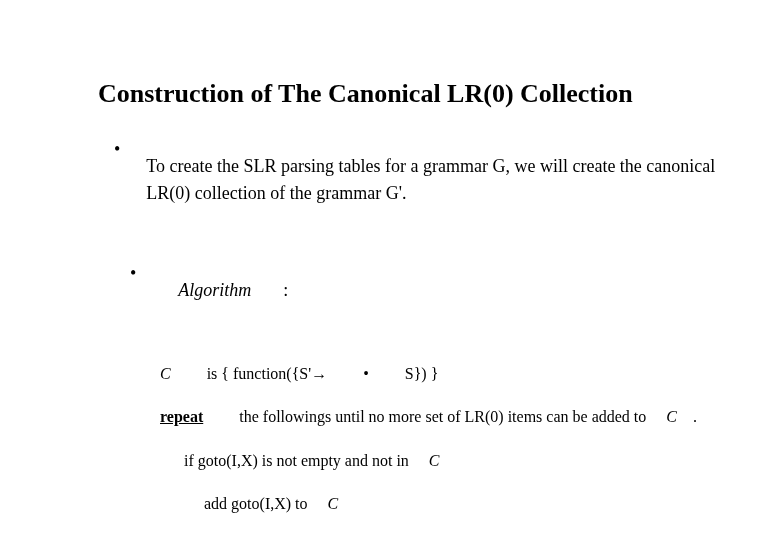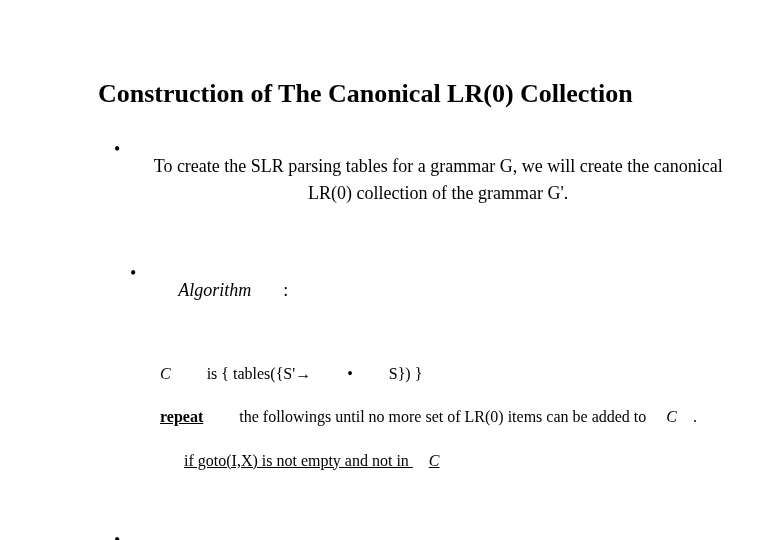--- a/index.html
+++ b/index.html
@@ -35,21 +35,20 @@
     .bullet {
       margin-right: 10px;
       margin-top: 2px;
       font-size: 18px;
       flex-shrink: 0;
     }
 
     .bullet-text {
       font-size: 18px;
       line-height: 1.5;
-      text-align: center;
     }
 
     .algorithm-label {
       font-style: italic;
       font-weight: normal;
     }
 
     .algorithm-block {
       margin-left: 30px;
       margin-top: 8px;
@@ -70,21 +69,20 @@
     .kw-for-each {
       font-weight: bold;
     }
 
     .indent-1 {
       margin-left: 20px;
     }
 
     .indent-2 {
       margin-left: 40px;
-      text-decoration: underline;
     }
 
     .indent-3 {
       margin-left: 60px;
     }
   </style>
 </head>
 <body>
 
 <h1 class="title">Construction of The Canonical LR(0) Collection</h1>
@@ -98,32 +96,35 @@
   <div style="display:flex; align-items:flex-start;">
     <span class="bullet">•</span>
     <span class="bullet-text">
       <span class="algorithm-label">Algorithm</span><span>:</span>
     </span>
   </div>
 
   <div class="algorithm-block">
     <span class="algo-line">
       <span style="font-style:italic;">C</span>
-      <span> is { tables({S'→ </span>
+      <span> is { function({S'→ </span>
       <span>•</span>
       <span> S}) }</span>
     </span>
 
     <span class="algo-line">
       <span class="kw-repeat">repeat</span><span> the followings until no more set of LR(0) items can be added to <span style="font-style:italic;">C</span>.</span>
     </span>
 
 
     <span class="algo-line indent-2">
       <span>if goto(I,X) is not empty and not in <span style="font-style:italic;">C</span></span>
     </span>
 
+    <span class="algo-line indent-3">
+      <span>add goto(I,X) to <span style="font-style:italic;">C</span></span>
+    </span>
   </div>
 </div>
 
 <div class="bullet-item" style="margin-top: 18px;">
   <span class="bullet">•</span>
 </div>
 
 </body></html>

